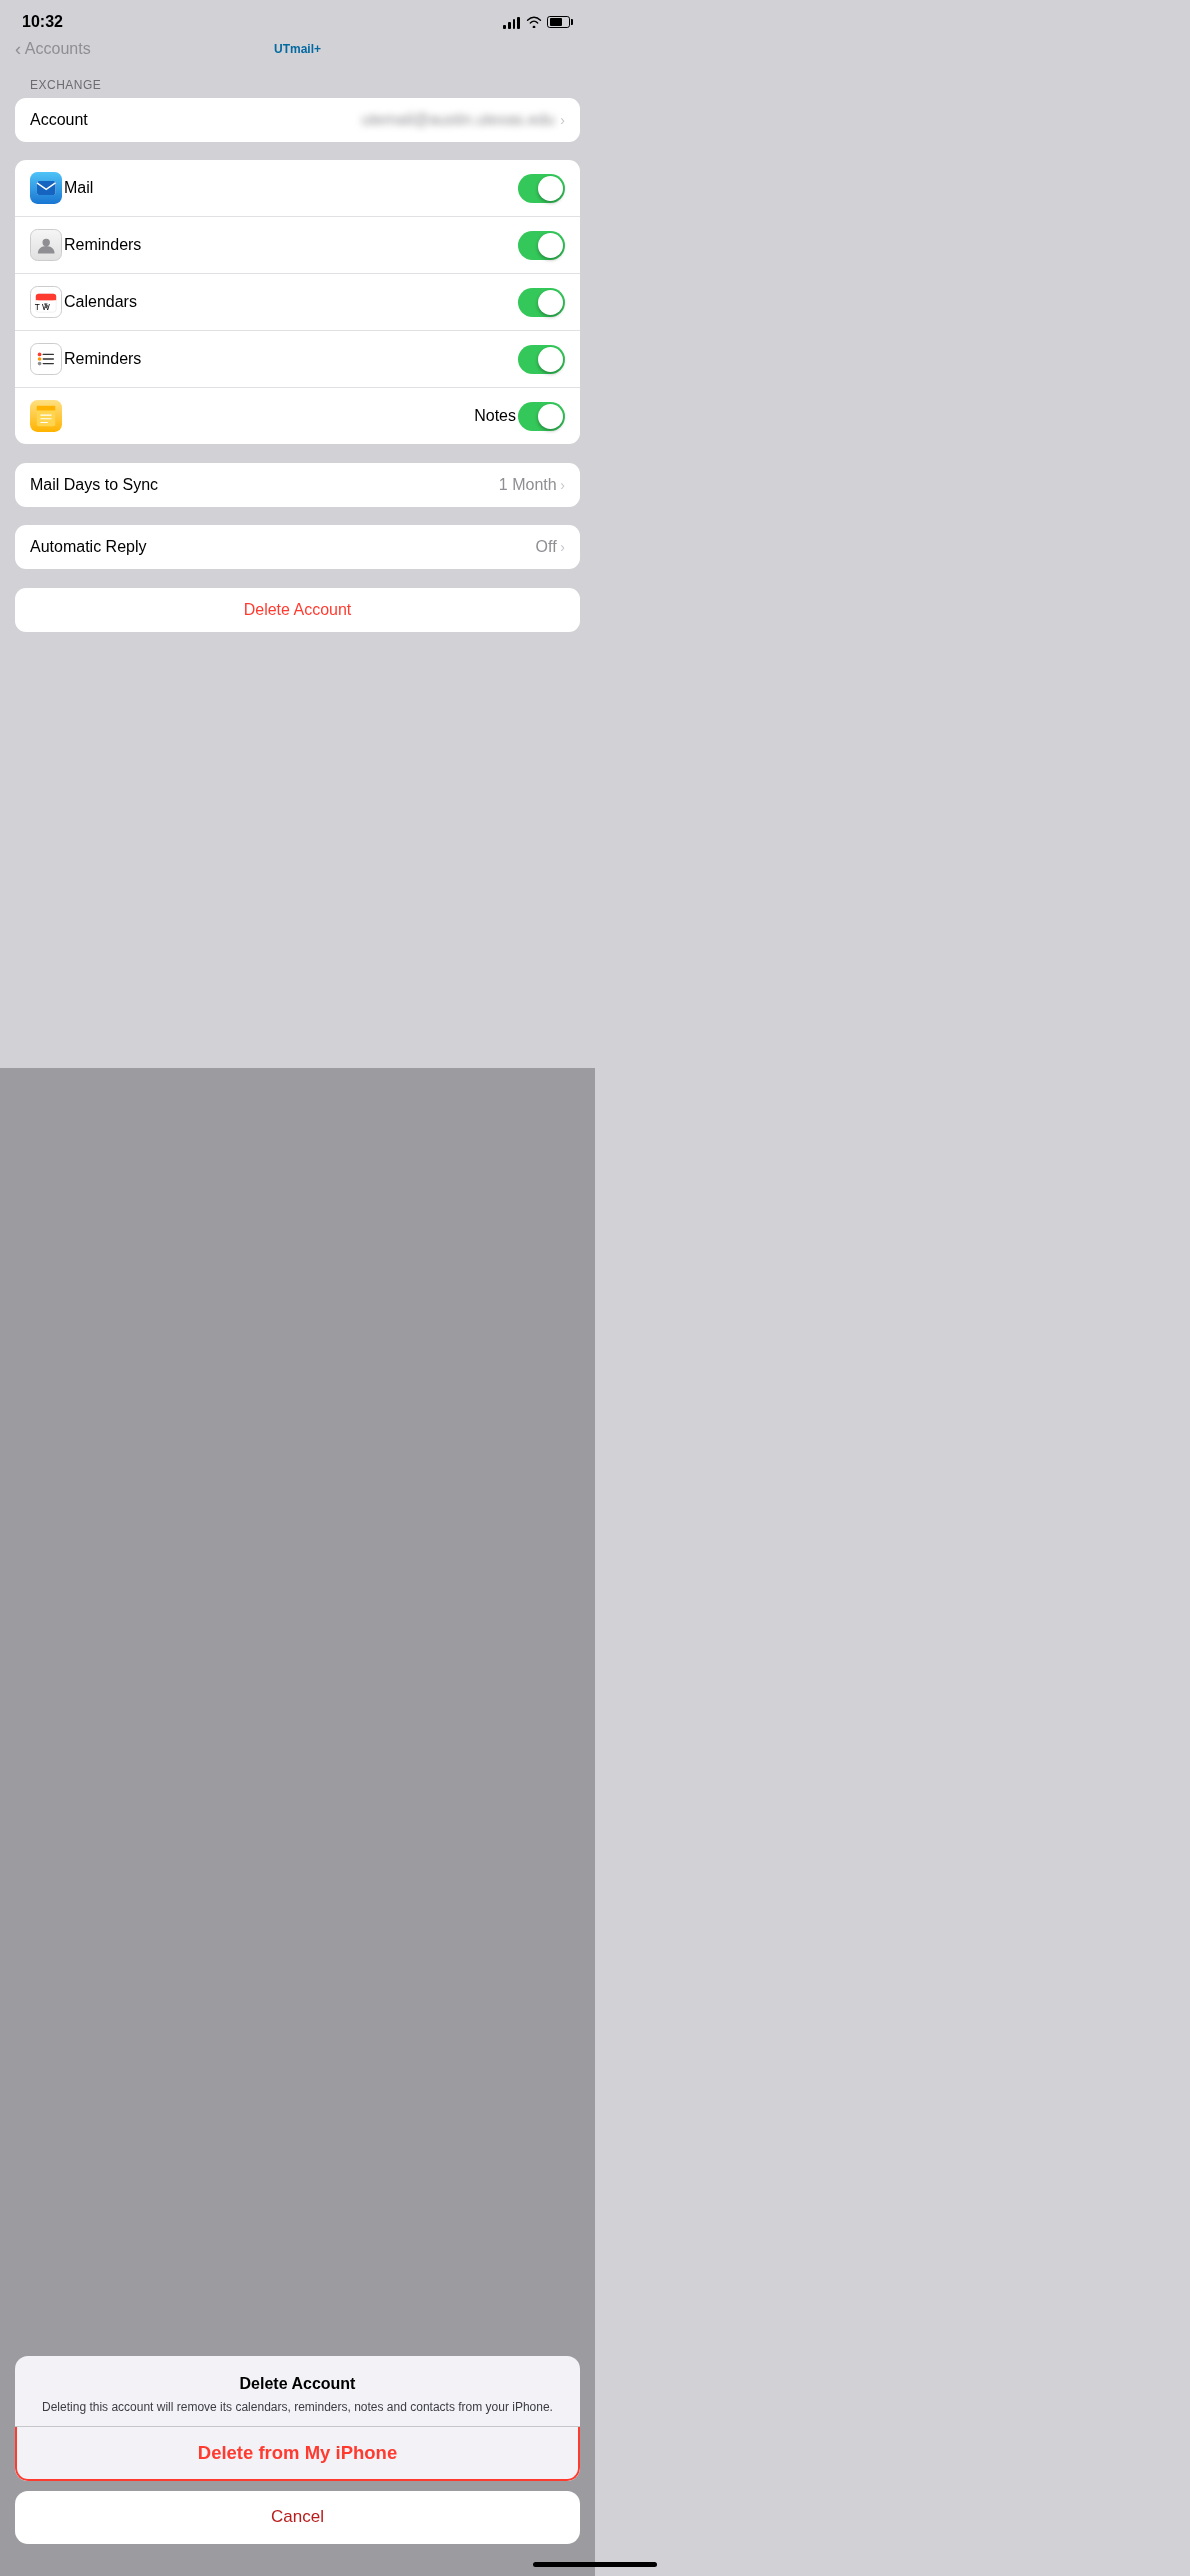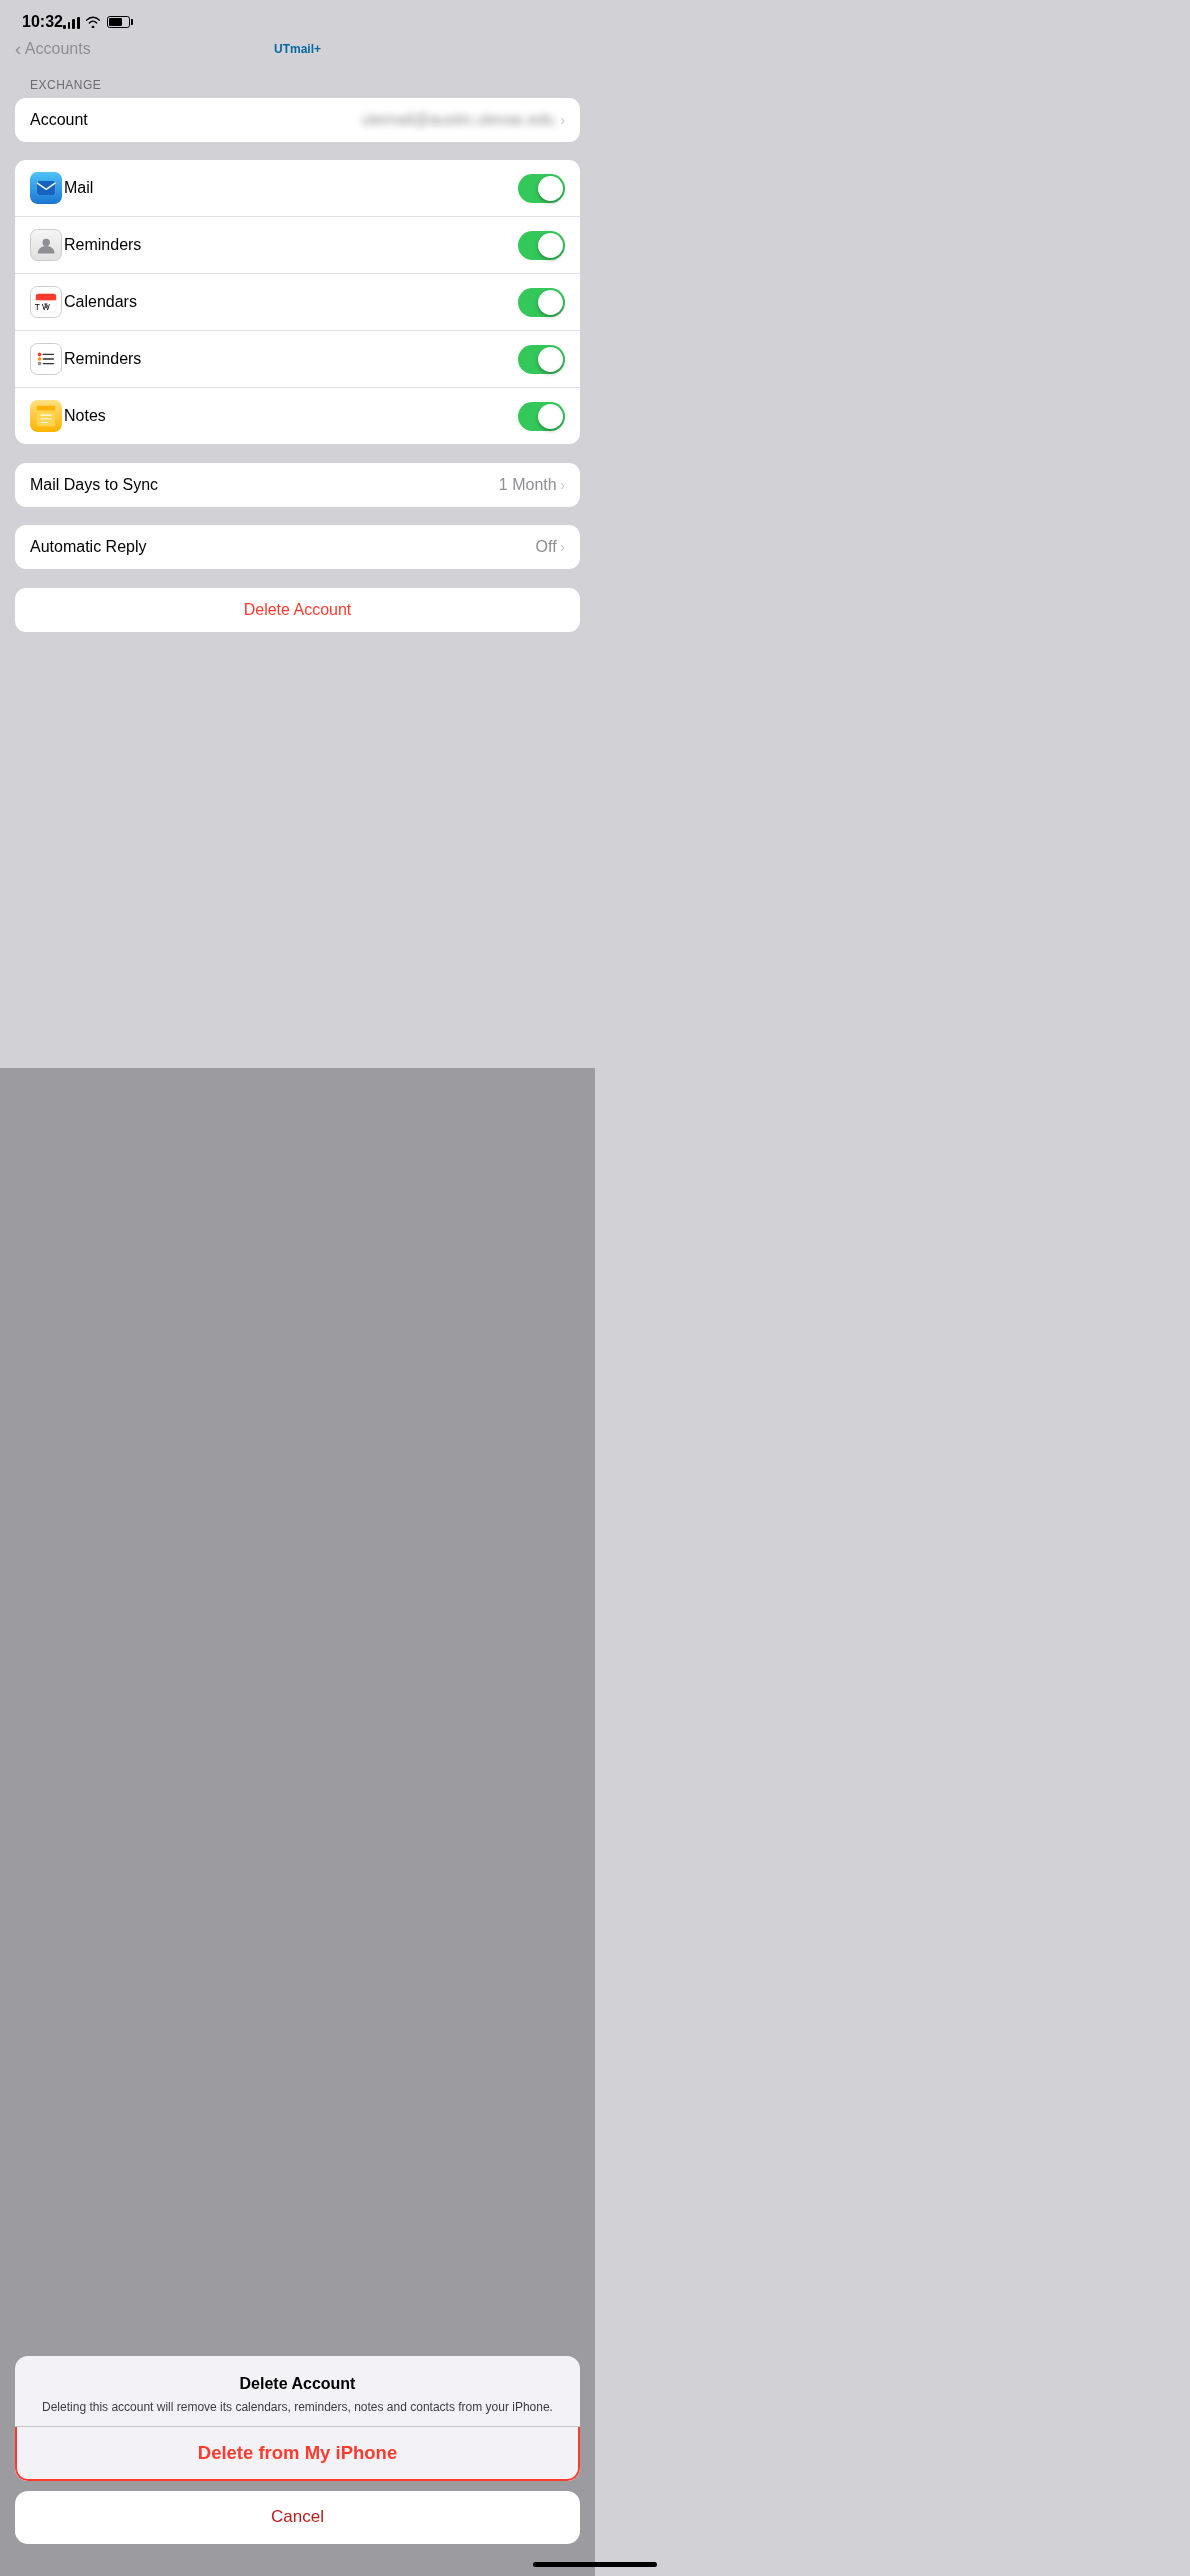--- a/index.html
+++ b/index.html
@@ -10,21 +10,21 @@
       font-family: -apple-system, 'SF Pro Text', 'Helvetica Neue', sans-serif;
       width: 595px;
       min-height: 1288px;
       position: relative;
       overflow-x: hidden;
     }
 
     
     .status-bar {
       display: flex;
-      justify-content: flex-start;
+      justify-content: space-between;
       align-items: center;
       padding: 13px 22px 7.4px 22px;
       background: #d1d1d6;
     }
     .status-time {
       font-size: 16px;
       font-weight: 600;
       color: #000;
     }
     .status-icons {
@@ -118,20 +118,21 @@
     
     .toggle-row {
       display: flex;
       align-items: center;
       padding: 12px 15px;
       border-bottom: 0.5px solid #e0e0e5;
       gap: 2px;
     }
     .toggle-row:last-child {
       border-bottom: none;
+      text-align: right;
     }
     .app-icon {
       width: 32px;
       height: 32px;
       border-radius: 7.4px;
       display: flex;
       align-items: center;
       justify-content: center;
       flex-shrink: 0;
     }

